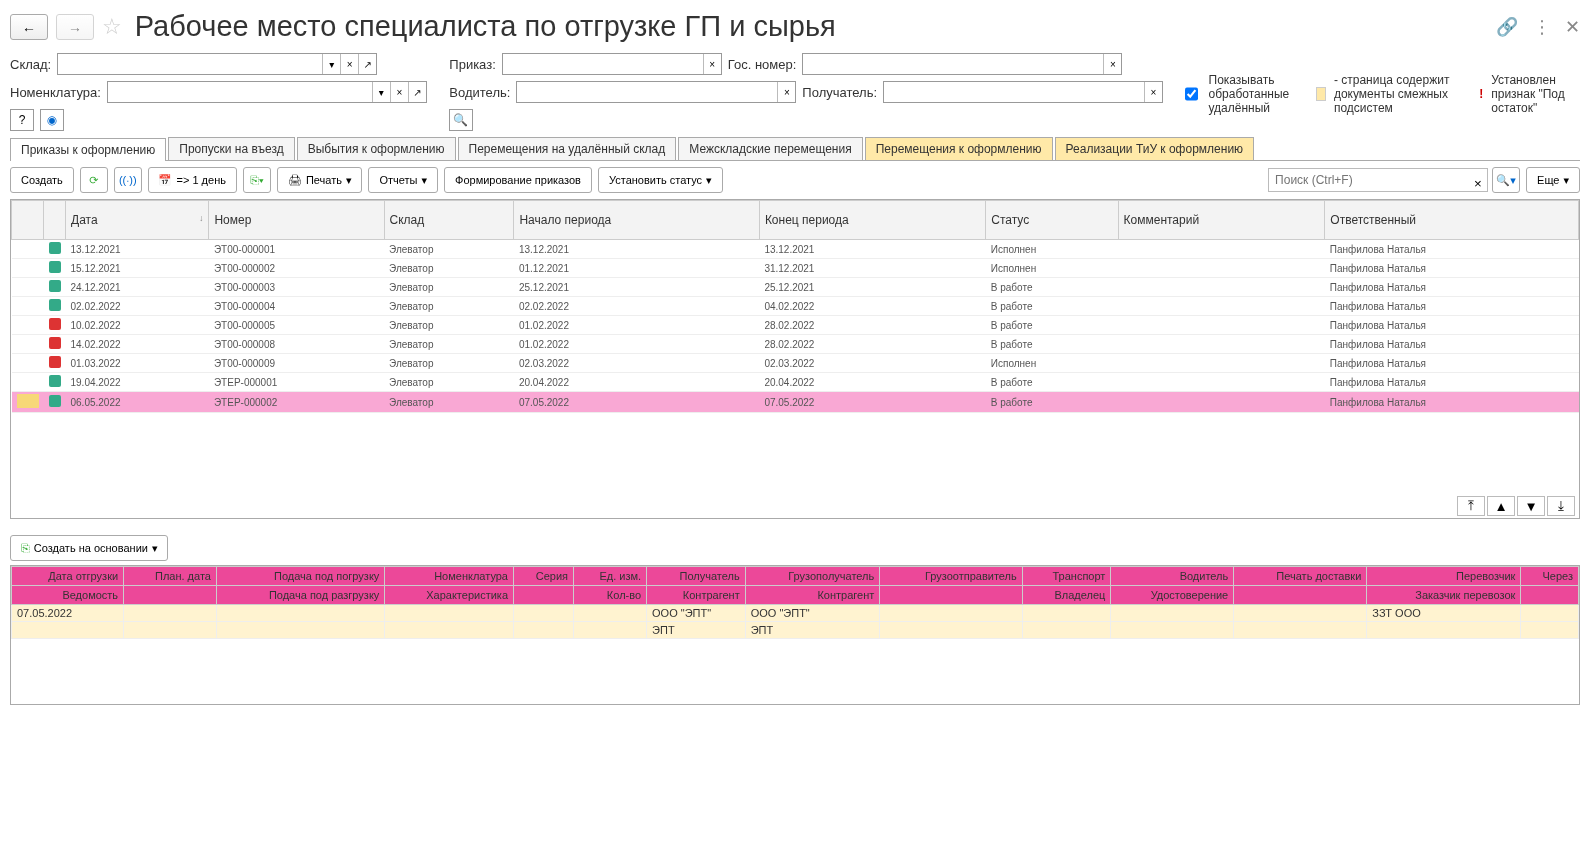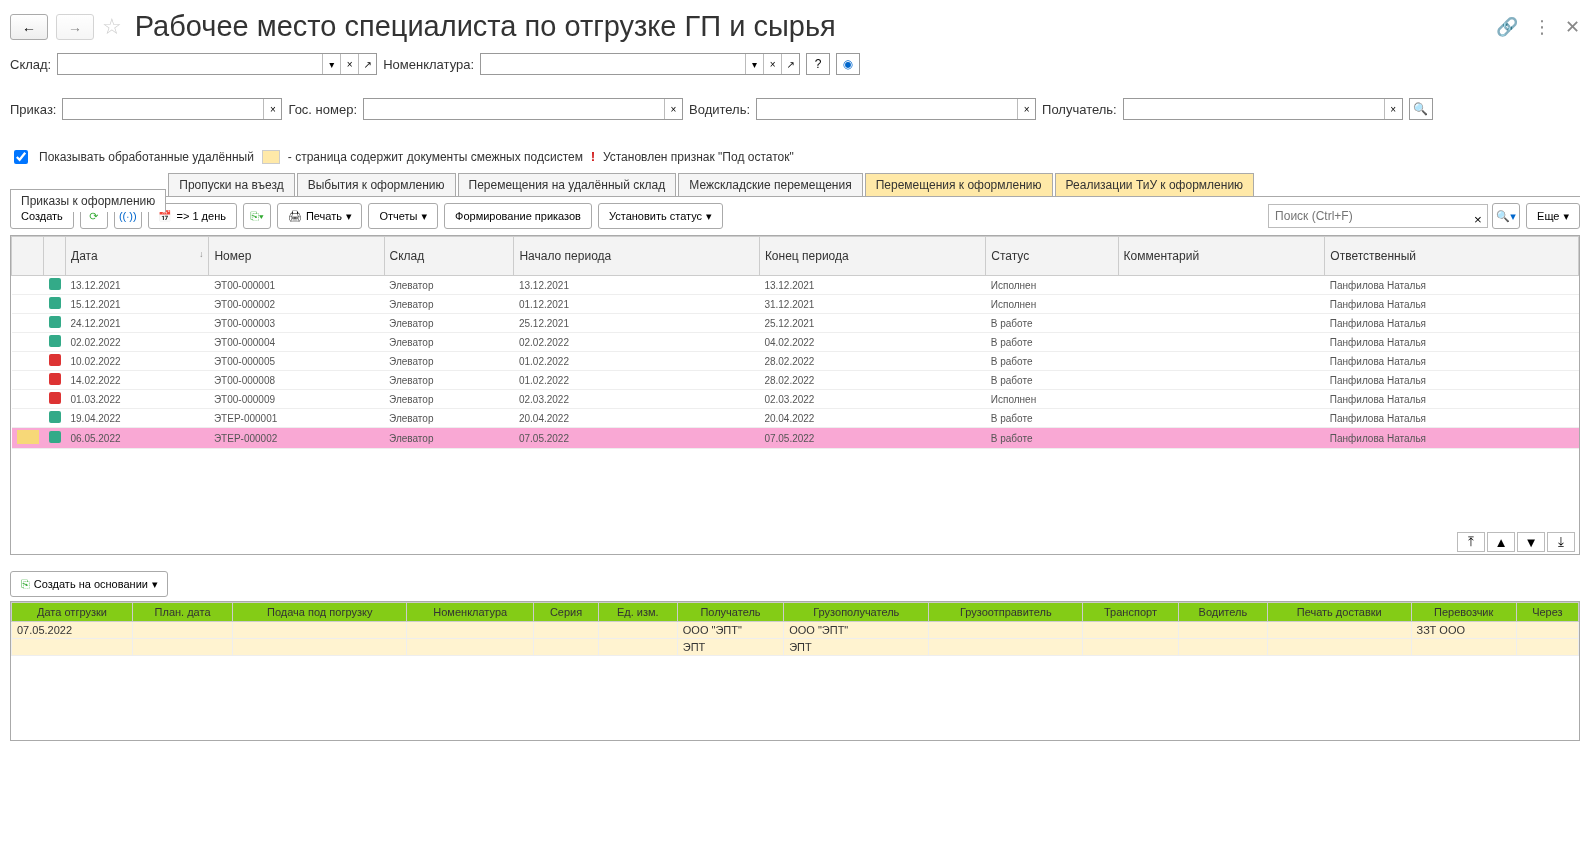--- a/index.html
+++ b/index.html
@@ -2,34 +2,34 @@
 <html><head>
 <meta charset="utf-8">
 <style>
 * { box-sizing: border-box; font-family: Arial, sans-serif; }
 body { margin: 0; padding: 10px; font-size: 11px; color: #333; background: #fff; }
 .header { display: flex; align-items: center; gap: 8px; margin-bottom: 10px; }
 .nav-btn { width: 38px; height: 26px; border: 1px solid #aaa; background: linear-gradient(#fff,#eee); border-radius: 3px; display:flex; align-items:center; justify-content:center; cursor:pointer; font-size:14px; }
 .star-icon { font-size: 22px; color: #ccc; }
 .page-title { font-size: 29px; color: #333; margin-left: 5px; }
 .header-right { margin-left:auto; display:flex; gap:14px; align-items:center; font-size:18px; color:#888; }
-.filters { display:flex; flex-direction:column; gap:23px; margin-bottom:0; }
+.filters { display:flex; flex-direction:row; gap:6px; margin-bottom:0; }
 .filter-row { display:flex; align-items:center; gap:6px; flex-wrap:wrap; }
 .lbl { font-size:13px; color:#333; }
 .input-group { display:flex; align-items:center; border:1px solid #999; background:#fff; height:22px; }
 .input-group input { border:none; outline:none; padding:2px 4px; font-size:12px; flex:1; }
 .ig-btn { width:18px; height:20px; border:none; border-left:1px solid #bbb; background:#fff; cursor:pointer; font-size:10px; display:flex; align-items:center; justify-content:center; }
 .sq-btn { width:24px; height:22px; border:1px solid #999; background:#fff; cursor:pointer; display:flex; align-items:center; justify-content:center; font-size:12px; }
 .legend { display:flex; align-items:center; gap:8px; font-size:12px; margin-top:4px; }
 .chk { width:14px; height:14px; }
 .swatch { width:18px; height:14px; background:#ffe9a8; border:1px solid #ccc; }
 .red-ex { color:#c00; font-weight:bold; }
 .tabs { display:flex; border-bottom:1px solid #aaa; margin-top:6px; }
 .tab { padding:4px 10px; border:1px solid #aaa; border-bottom:none; background:#f5f5f5; font-size:12px; cursor:pointer; margin-right:2px; }
-.tab.active { background:#fff; position:relative; top:16px; }
+.tab.active { background:#fff; position:relative; top:1px; }
 .tab.hl { background:#ffe9a8; }
 .toolbar { display:flex; align-items:center; gap:6px; padding:6px 0; flex-wrap:wrap; }
 .btn { height:26px; padding:3px 10px; border:1px solid #aaa; background:#fff; border-radius:3px; font-size:11px; cursor:pointer; display:flex; align-items:center; gap:4px; }
 .btn-sm { width:28px; padding:0; justify-content:center; }
 .search-box { margin-left:auto; display:flex; align-items:flex-end; }
 .search-input { width:220px; height:24px; border:1px solid #bbb; padding:2px 20px 2px 6px; font-size:12px; }
 .clear-search { margin-left:-20px; width:18px; border:none; background:none; cursor:pointer; }
 table { width:100%; border-collapse:collapse; }
 .grid-wrap { border:1px solid #aaa; height:320px; overflow:hidden; position:relative; }
 .grid th { background:#f3f3f3; border:1px solid #ccc; padding:12px 5px; text-align:left; font-weight:normal; font-size:12px; }
@@ -37,21 +37,21 @@
 .grid tr.sel-row { background:#f9a8d4; }
 .sel-marker { width:22px; height:14px; background:#f7d878; display:inline-block; }
 .row-icon { width:12px; height:12px; display:inline-block; }
 .row-icon.done { background:#3a8; border-radius:2px; }
 .row-icon.work { background:#3a8; border-radius:2px; position:relative; }
 .row-icon.cancel { background:#d33; border-radius:2px; }
 .grid-nav { position:absolute; bottom:2px; right:4px; display:flex; gap:2px; }
 .grid-nav button { width:28px; height:20px; border:1px solid #bbb; background:#fff; cursor:pointer; }
 .sub-toolbar { margin-top:12px; padding:4px 0; }
 .detail-wrap { border:1px solid #aaa; min-height:140px; }
-.detail th { background:#84cc16; border:1px solid #ccc; padding:3px 5px; text-align:center; font-weight:normal; font-size:11px; vertical-align:top; }
+.detail th { background:#ec4899; border:1px solid #ccc; padding:3px 5px; text-align:right; font-weight:normal; font-size:11px; vertical-align:top; }
 .detail td { border:1px solid #eee; padding:2px 5px; font-size:11px; }
 .detail tr.drow { background:#fff3d0; }
 .sort-ind { float:right; color:#888; font-size:9px; }
 </style>
 </head>
 <body>
 
 <div class="header">
   <button class="nav-btn">←</button>
   <button class="nav-btn" style="opacity:.5">→</button>
@@ -315,20 +315,36 @@
           <th>Ед. изм.</th>
           <th>Получатель</th>
           <th>Грузополучатель</th>
           <th>Грузоотправитель</th>
           <th>Транспорт</th>
           <th>Водитель</th>
           <th>Печать доставки</th>
           <th>Перевозчик</th>
           <th>Через</th>
         </tr>
+      <tr id="det-h2">
+          <th>Ведомость</th>
+          <th></th>
+          <th>Подача под разгрузку</th>
+          <th>Характеристика</th>
+          <th></th>
+          <th>Кол-во</th>
+          <th>Контрагент</th>
+          <th>Контрагент</th>
+          <th></th>
+          <th>Владелец</th>
+          <th>Удостоверение</th>
+          <th></th>
+          <th>Заказчик перевозок</th>
+          <th></th>
+        </tr>
     </thead>
     <tbody id="det-body">
         <tr class="drow">
           <td>07.05.2022</td>
           <td></td>
           <td></td>
           <td></td>
           <td></td>
           <td></td>
           <td>ООО "ЭПТ"</td>

